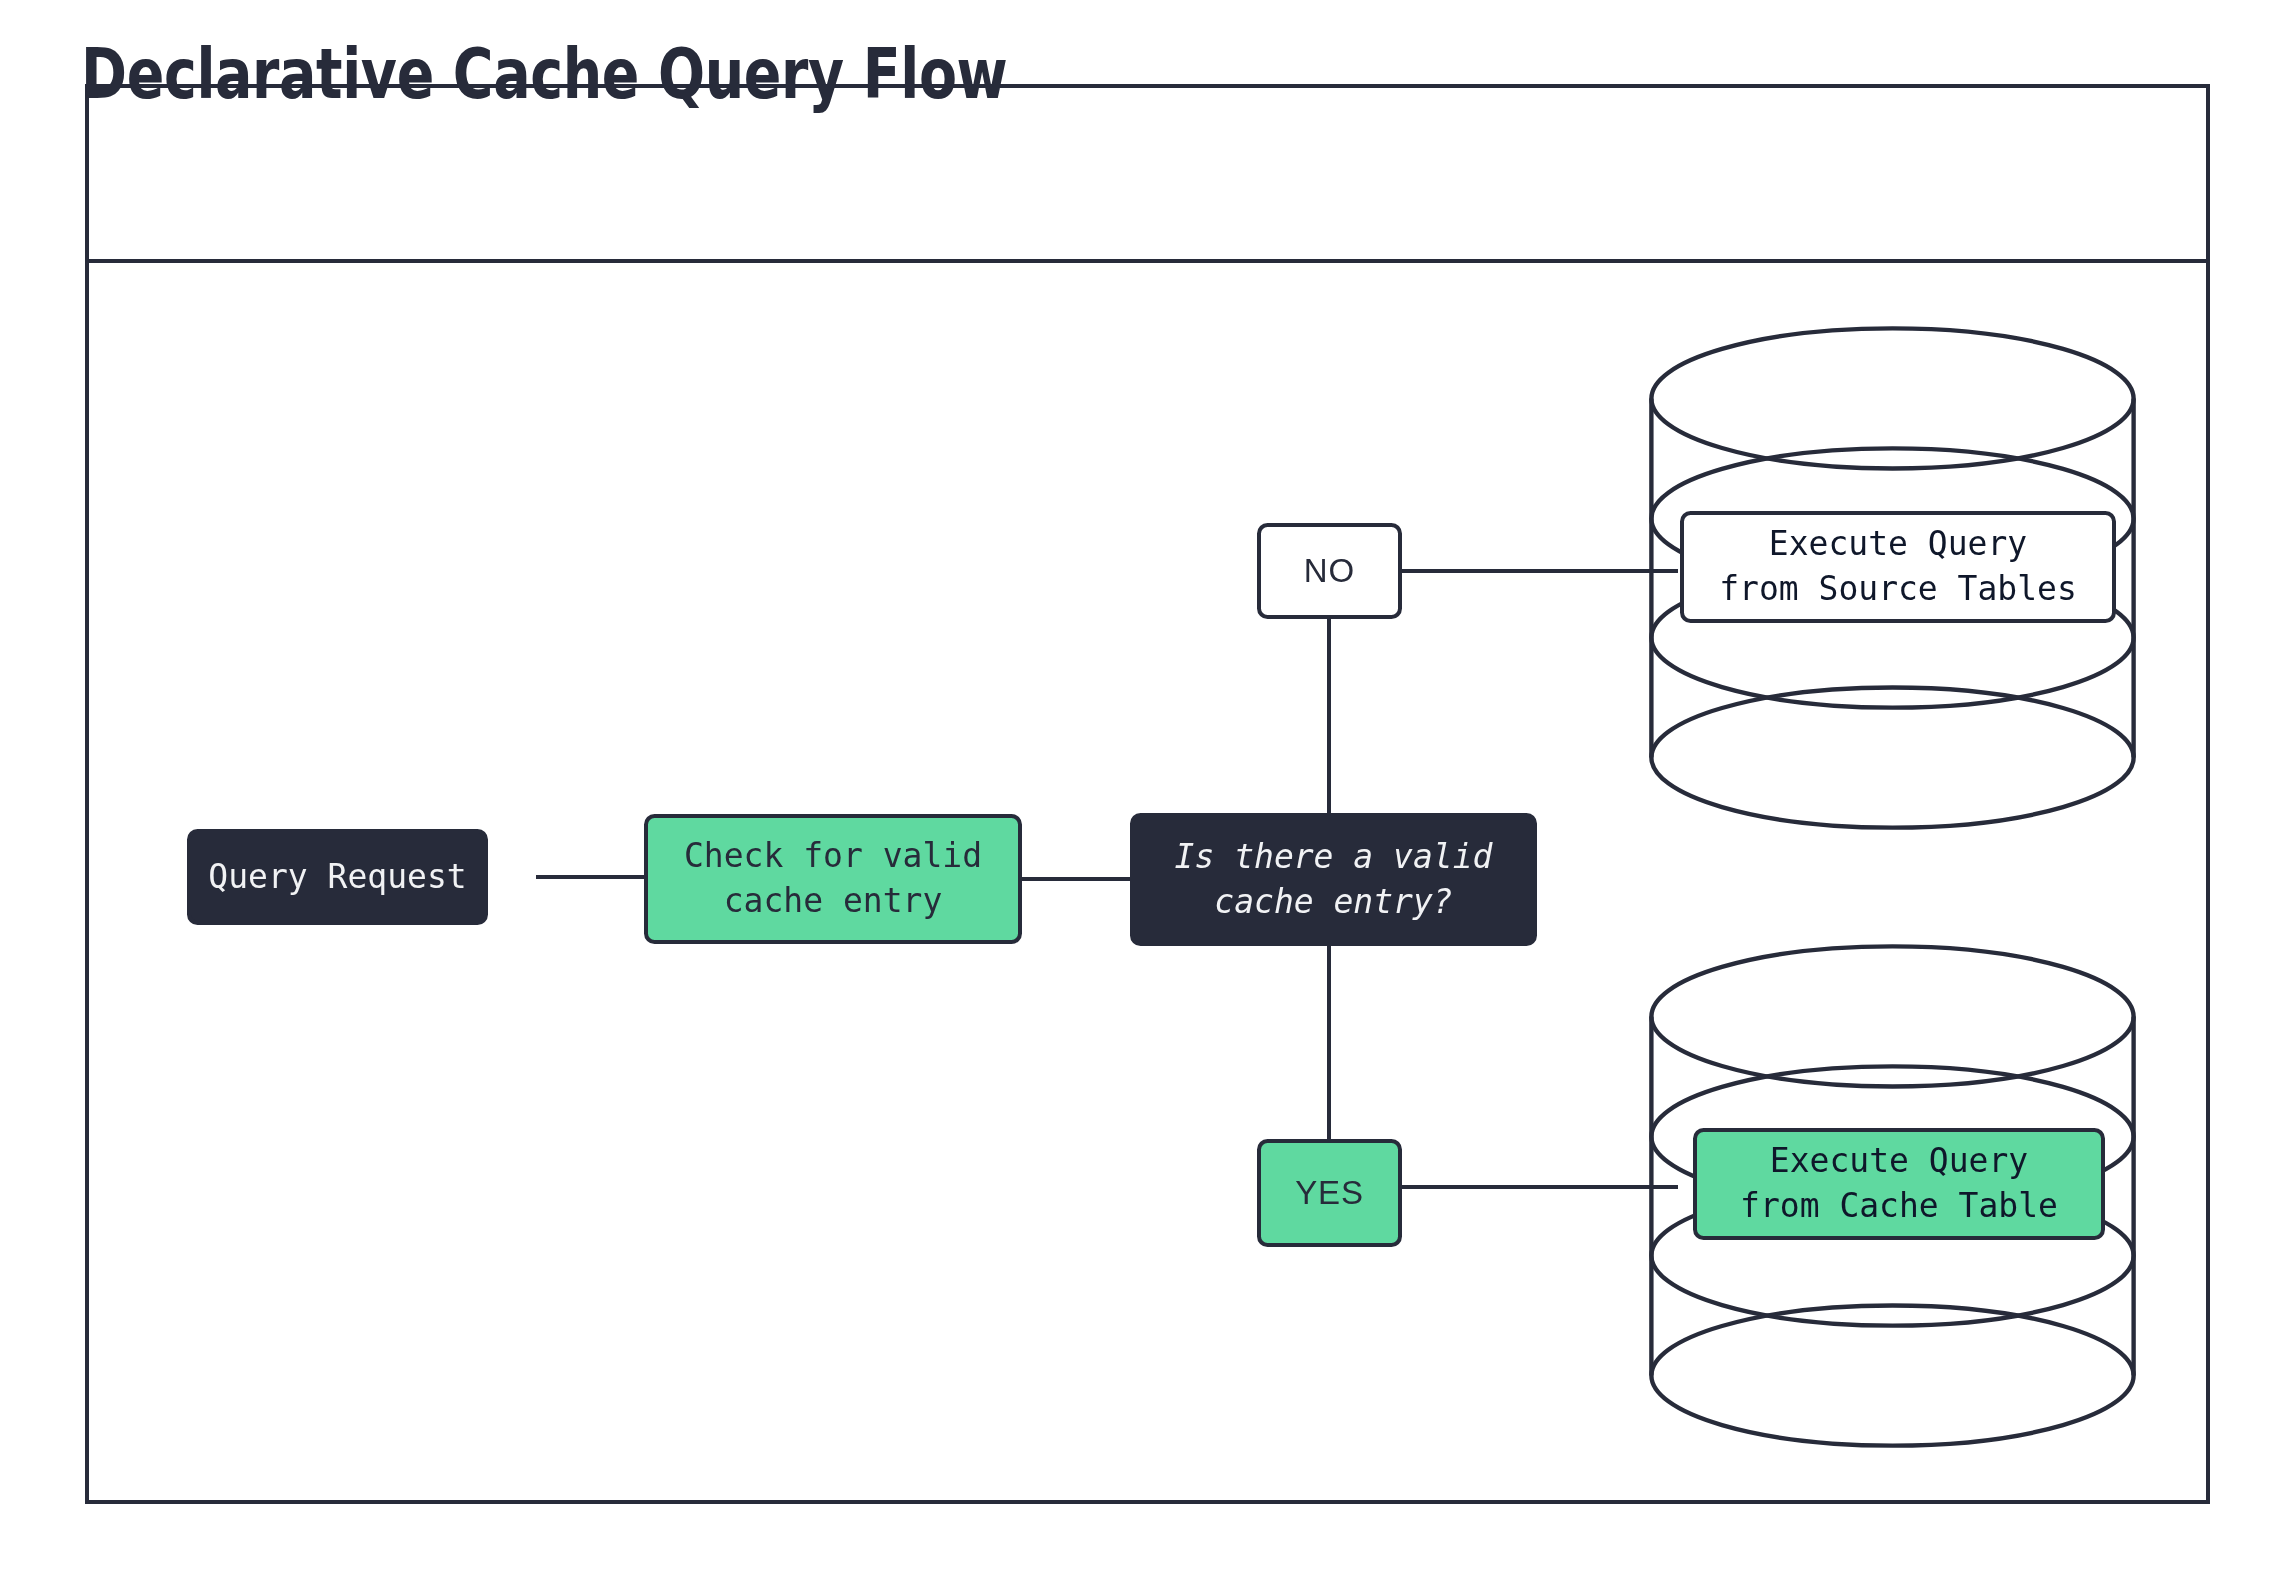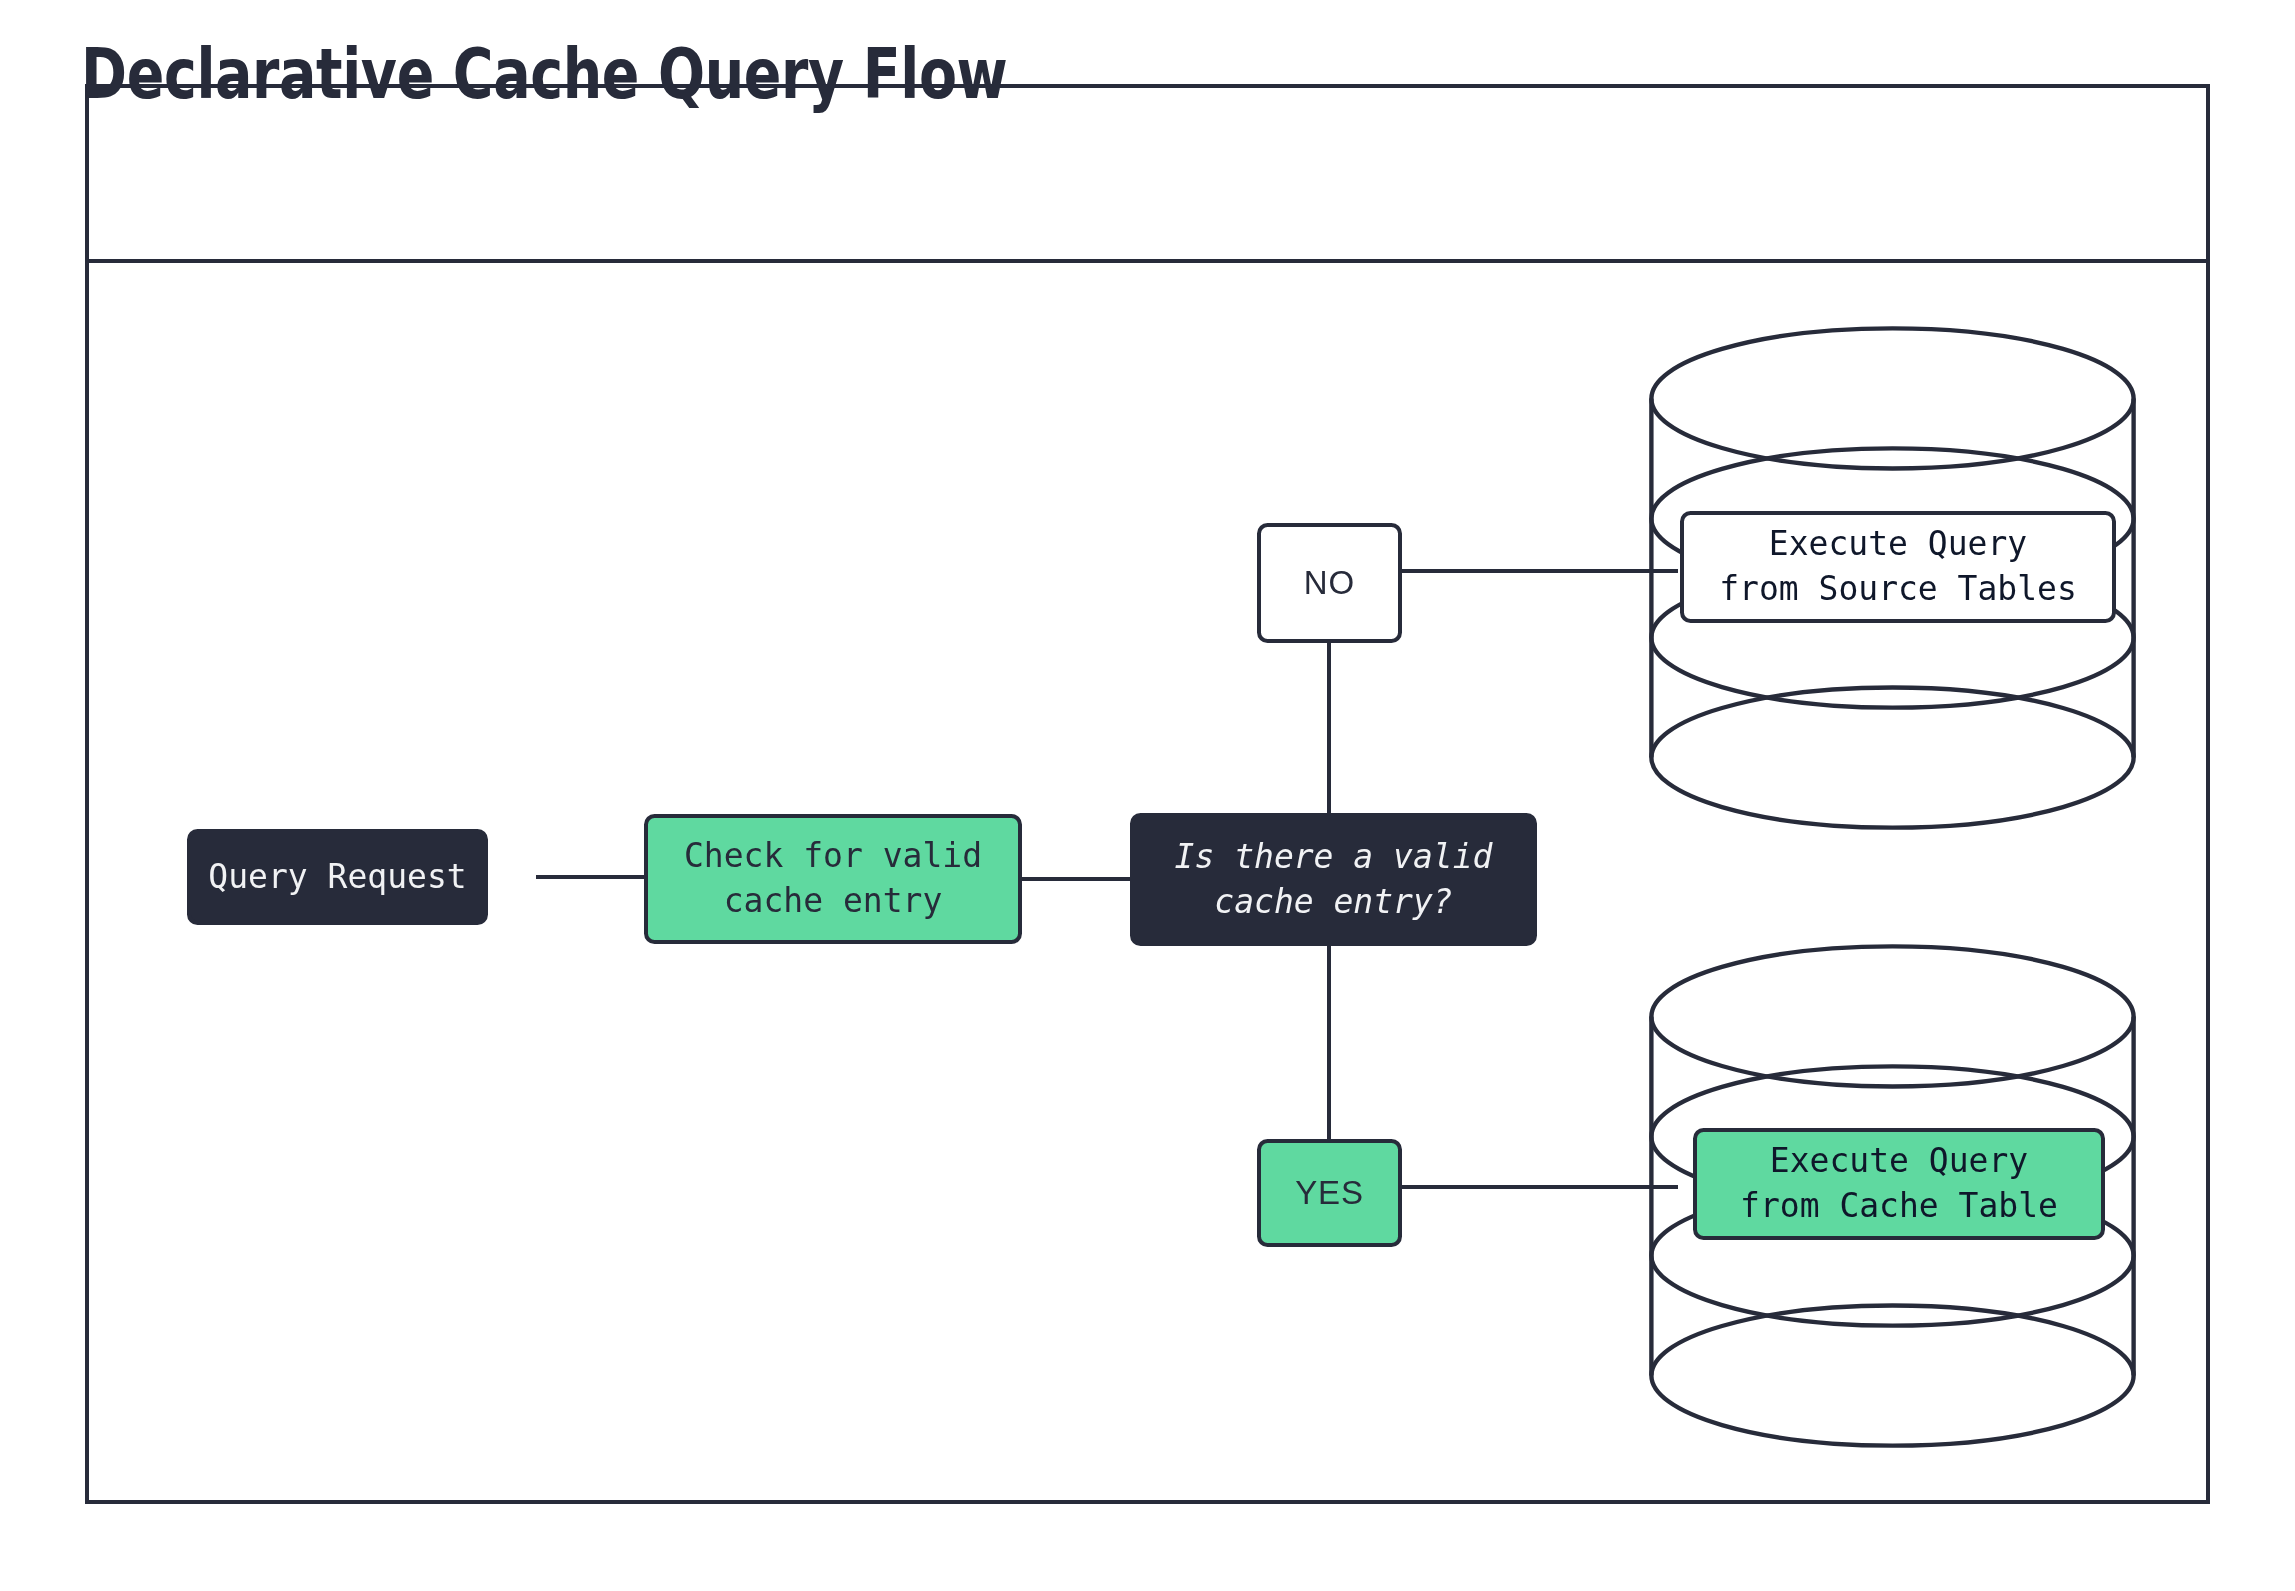--- a/index.html
+++ b/index.html
@@ -107,21 +107,21 @@
   .node.label {
     font-family: "Liberation Sans", sans-serif;
     font-size: 33px;
     letter-spacing: 0.9px;
   }
 
   
   #node-query-request { left: 187px; top: 829px; width: 301px; height: 96px; }
   #node-check-cache   { left: 644px; top: 814px; width: 378px; height: 130px; }
   #node-decision      { left: 1130px; top: 813px; width: 407px; height: 133px; font-style: italic; }
-  #node-no            { left: 1257px; top: 523px; width: 145px; height: 120px; }
+  #node-no            { left: 1257px; top: 523px; width: 145px; height: 96px; }
   #node-yes           { left: 1257px; top: 1139px; width: 145px; height: 108px; }
 
   
   .cylinder {
     position: absolute;
     width: 491px;
     height: 508px;
   }
   #cyl-source { left: 1647px; top: 324px; }
   #cyl-cache  { left: 1647px; top: 942px; }

